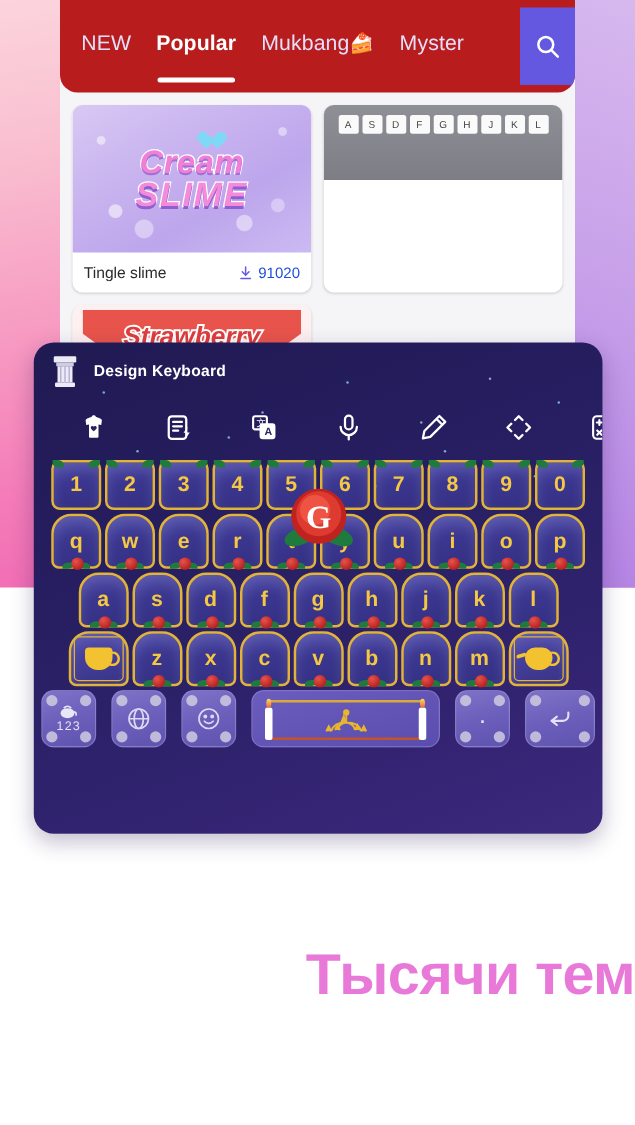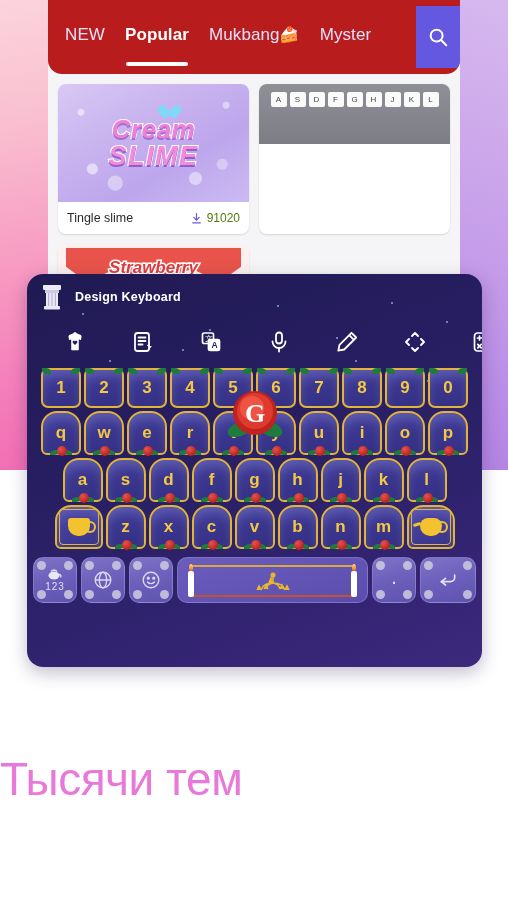--- a/index.html
+++ b/index.html
@@ -123,42 +123,42 @@
     text-shadow: 0 2px 2px rgba(20,50,110,.55); line-height: 1.02;
   }
   .cookie-text span.mid { font-size: 19px; }
 
   .card-foot {
     height: 32px; display: flex; align-items: center; justify-content: space-between;
     padding: 0 9px; gap: 6px;
   }
   .card-name { font-size: 12.5px; color: #2a2a2a; white-space: nowrap; overflow: hidden; text-overflow: ellipsis; }
   .dl { display: flex; align-items: center; gap: 4px; flex: 0 0 auto; }
-  .dl-count { font-size: 12px; color: #4d7c0f; }
+  .dl-count { font-size: 12px; color: #1d4ed8; }
 
   
   .thumb-gray {
     background: linear-gradient(180deg, #8f8f96 0%, #7d7d86 100%);
     position: relative;
   }
   .kbrow { position: absolute; left: 6px; right: 6px; display: flex; gap: 3px; justify-content: center; }
   .kbrow span {
     flex: 1; max-width: 16px; height: 15px; background: #fafafa; border-radius: 2px;
     font-size: 8px; color: #444; display: flex; align-items: center; justify-content: center;
     font-family: "Liberation Sans", sans-serif;
   }
   .thumb-straw { background: #fdf0f0; position: relative; }
   .straw-banner {
     position: absolute; left: 8px; right: 8px; top: 4px; height: 34px;
     background: #e8544b;
     clip-path: polygon(0 0, 100% 0, 100% 55%, 88% 100%, 72% 62%, 50% 100%, 28% 62%, 12% 100%, 0 55%);
   }
   .straw-word {
     position: absolute; left: 0; right: 0; top: 14px; text-align: center;
-    font-size: 17px; font-weight: bold; font-style: italic; color: #e03c3c;
+    font-size: 21px; font-weight: bold; font-style: italic; color: #e03c3c;
     -webkit-text-stroke: 3px #fff; paint-order: stroke fill;
   }
 
   
   .kb-panel {
     position: absolute; left: 27px; top: 274px; width: 455px; height: 393px;
     border-radius: 16px; overflow: hidden;
     background: linear-gradient(160deg, #201a52 0%, #251d5e 30%, #2b2168 55%, #342473 80%, #3c2a7d 100%);
     box-shadow: 0 6px 18px rgba(40,20,80,.28);
   }
@@ -226,21 +226,21 @@
   .pot { border-radius: 8px 8px 10px 10px; }
   .pot::before {
     content: ""; position: absolute; left: -7px; top: 5px; width: 8px; height: 3px;
     background: #f2c230; border-radius: 2px; transform: rotate(-18deg);
   }
   .frame-gold {
     position: absolute; inset: 2px; border: 1.5px solid #e0b33a; border-radius: 4px; pointer-events: none;
   }
 
   
-  .krow.fn { gap: 4px; margin-top: 8px; }
+  .krow.fn { gap: 12px; margin-top: 3px; }
   .fkey {
     height: 46px; border-radius: 10px; position: relative;
     background: linear-gradient(165deg, #7e72c8 0%, #6b5fbb 50%, #5f53b0 100%);
     border: 1px solid rgba(255,255,255,.18);
     display: flex; flex-direction: column; align-items: center; justify-content: center;
     color: #e8e4f7; font-size: 11px; gap: 1px;
   }
   .fkey.w44 { width: 44px; }
   .fkey.space { flex: 1; background: linear-gradient(165deg, #6a5dbd 0%, #5a4dae 100%); }
   .corner { position: absolute; width: 9px; height: 9px; border-radius: 50%; background: #cfcbdf; opacity: .85; }
@@ -261,22 +261,22 @@
   .space-frame {
     position: absolute; left: 14px; right: 14px; top: 7px; bottom: 5px;
     border-top: 2px solid #d9a93a; border-bottom: 2px solid #c4532c;
   }
   .chandelier {
     position: absolute; left: 50%; top: 14px; margin-left: -34px; width: 68px; height: 22px;
   }
 
   
   .headline {
-    position: absolute; left: 0; right: 0; top: 752px; text-align: left;
-    font-size: 46px; font-weight: normal; color: #e879d8; letter-spacing: -.5px;
+    position: absolute; left: 0; right: 0; top: 752px; text-align: right;
+    font-size: 46px; font-weight: bold; color: #e879d8; letter-spacing: -.5px;
   }
 </style>
 </head>
 <body>
 
 <div id="screen">
 
   <div class="bg-pink"></div>
   <div class="bg-purple"></div>
 

